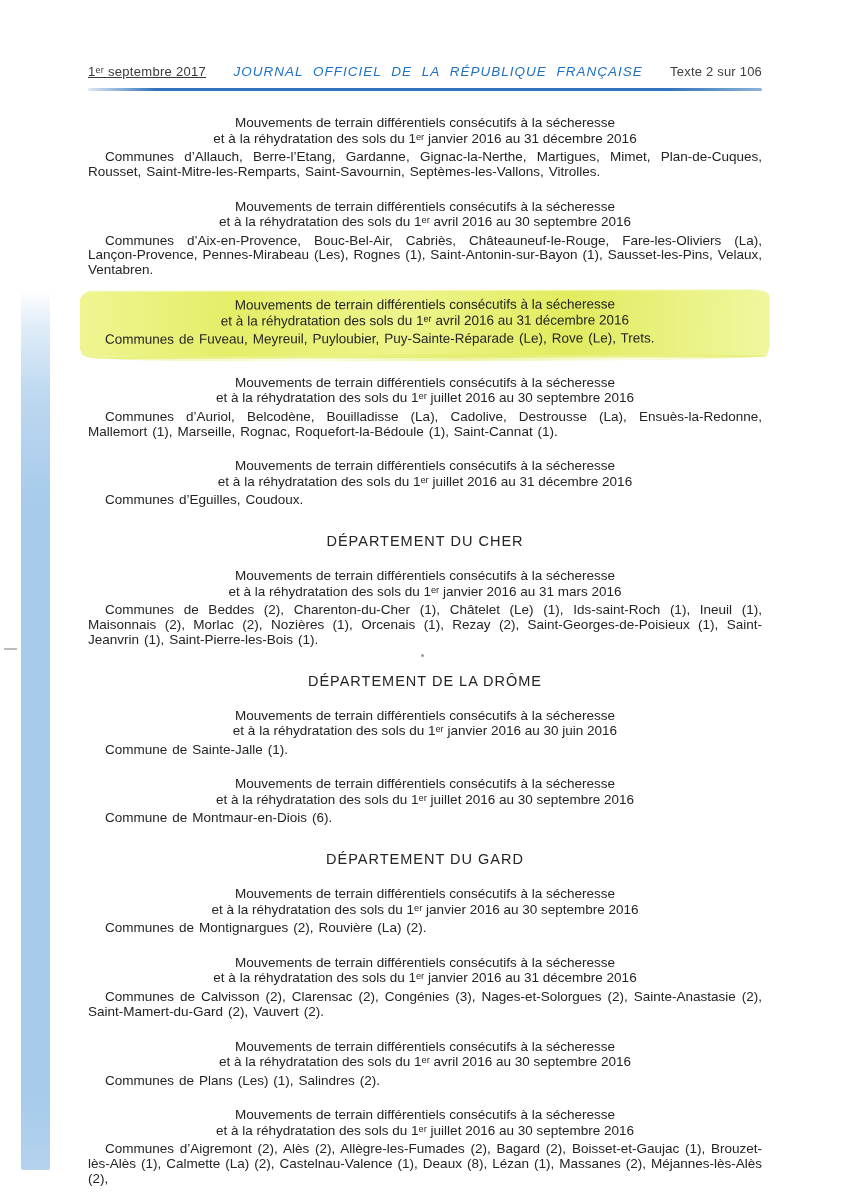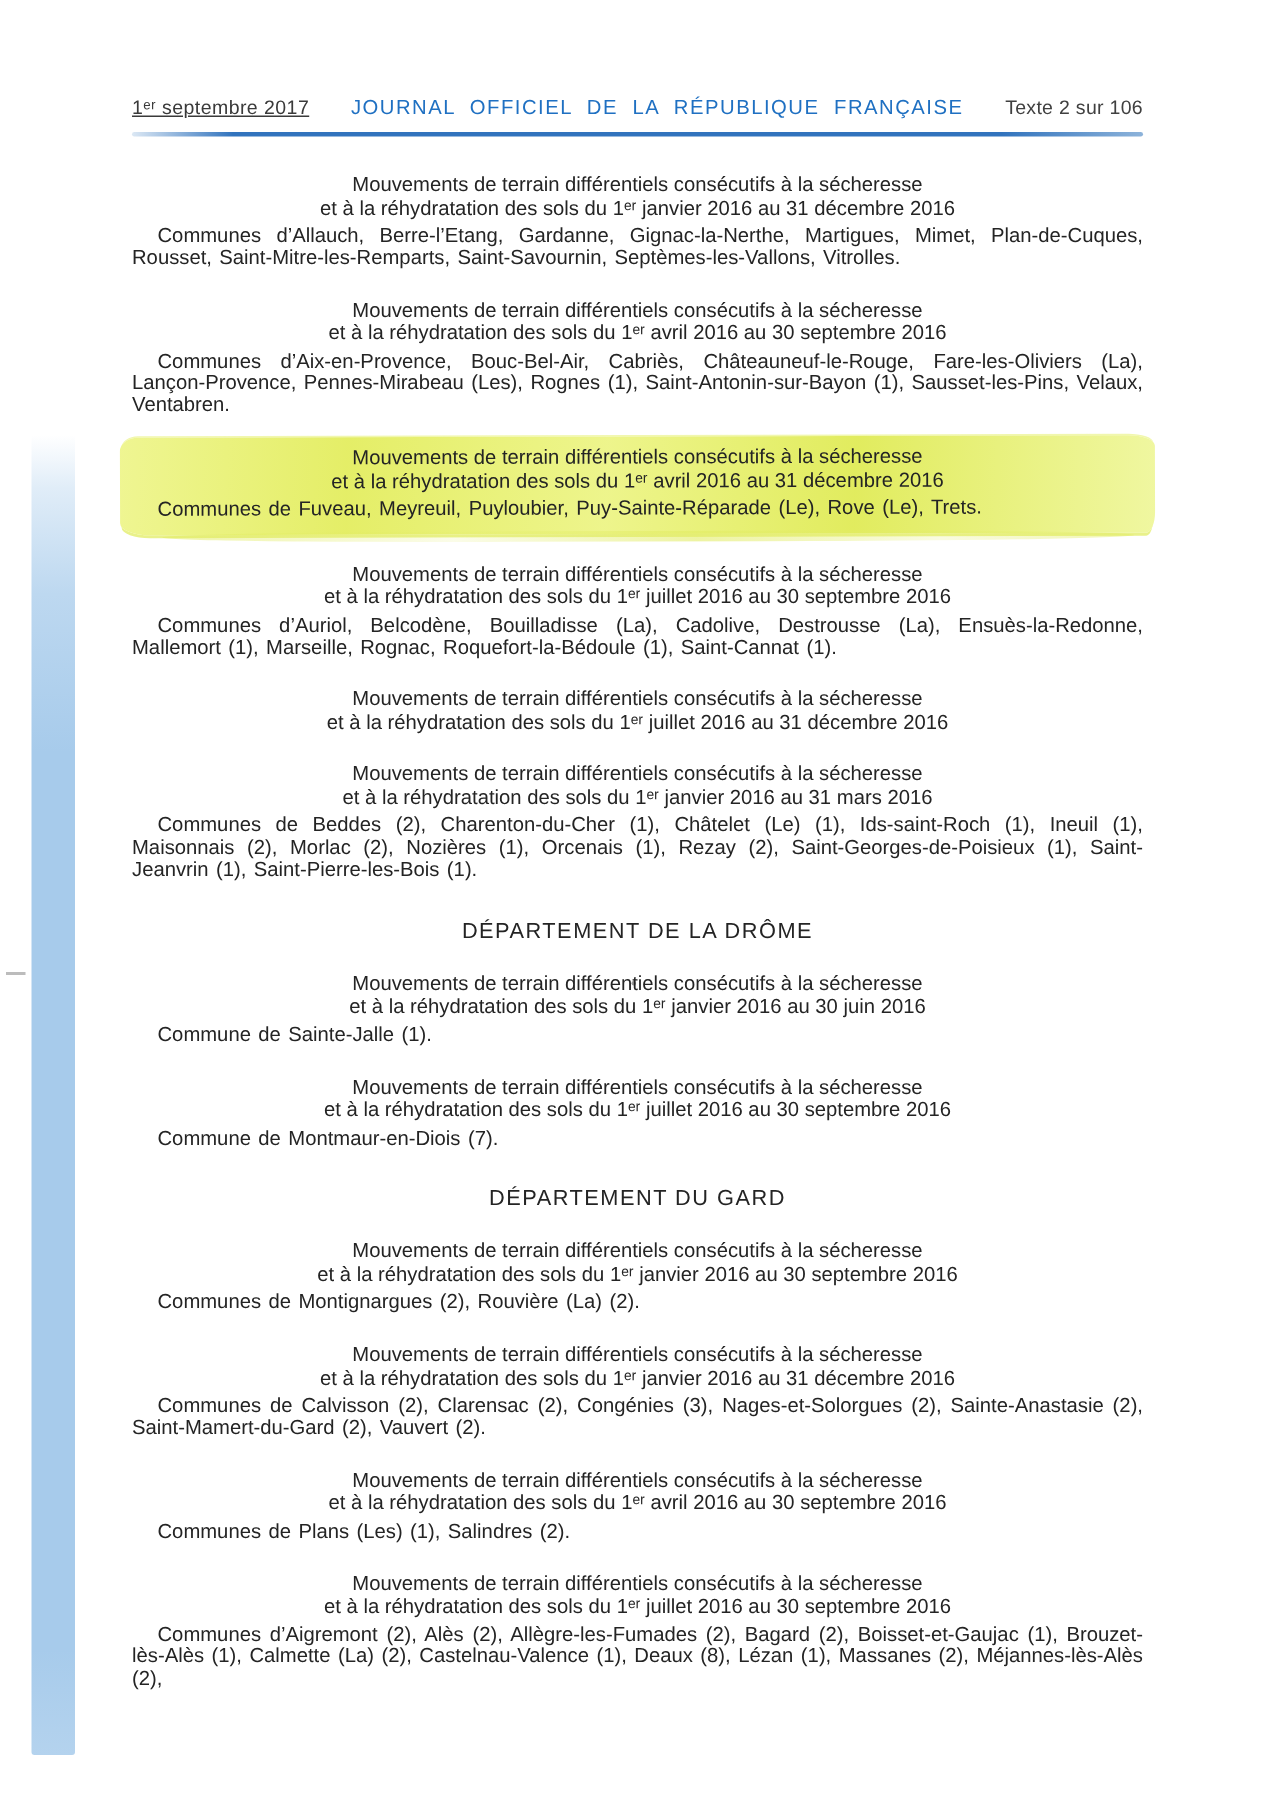--- a/index.html
+++ b/index.html
@@ -10,21 +10,21 @@
     overflow:hidden;
     font-family:"Liberation Sans","DejaVu Sans",sans-serif;
     color:#222;
     -webkit-font-smoothing:antialiased;
   }
   .page-inner{padding:64px 87px 0 88px;position:relative;}
 
   
   .header{display:flex;justify-content:space-between;align-items:baseline;font-size:13px;}
   .header .date{color:#3a3a3a;letter-spacing:.3px;text-decoration:underline;}
-  .header .title{color:var(--journal_blue,#1f70c2);font-size:13.5px;letter-spacing:1px;word-spacing:5px;}
+  .header .title{color:var(--journal_blue,#1f70c2);font-size:13.5px;letter-spacing:1px;word-spacing:5px;font-style:italic;}
   .header .pageref{color:#404040;letter-spacing:.2px;}
   .rule{height:3px;margin-top:9px;border-radius:2px;
     background:linear-gradient(90deg,#dce8f4 0%,var(--rule_blue,#3173bd) 10%,var(--rule_blue,#3173bd) 86%,#8db3da 100%);}
 
   
   .section{margin-top:19px;}
   .section.first{margin-top:24px;}
   .sec-head{text-align:center;font-size:13.5px;line-height:15.5px;color:#242424;}
   .sec-body{margin:4px 0 0;font-size:13.5px;line-height:14.8px;text-align:justify;
     text-indent:17px;color:#242424;word-spacing:1.2px;}
@@ -117,22 +117,24 @@
       <div>et à la réhydratation des sols du 1ᵉʳ juillet 2016 au 30 septembre 2016</div>
     </div>
     <p class="sec-body">Communes d’Auriol, Belcodène, Bouilladisse (La), Cadolive, Destrousse (La), Ensuès-la-Redonne, Mallemort (1), Marseille, Rognac, Roquefort-la-Bédoule (1), Saint-Cannat (1).</p>
   </section>
 
   <section class="section">
     <div class="sec-head">
       <div>Mouvements de terrain différentiels consécutifs à la sécheresse</div>
       <div>et à la réhydratation des sols du 1ᵉʳ juillet 2016 au 31 décembre 2016</div>
     </div>
+    <p class="sec-body">Communes d’Eguilles, Coudoux.</p>
   </section>
 
+  <h2 class="dept">DÉPARTEMENT DU CHER</h2>
 
   <section class="section">
     <div class="sec-head">
       <div>Mouvements de terrain différentiels consécutifs à la sécheresse</div>
       <div>et à la réhydratation des sols du 1ᵉʳ janvier 2016 au 31 mars 2016</div>
     </div>
     <p class="sec-body">Communes de Beddes (2), Charenton-du-Cher (1), Châtelet (Le) (1), Ids-saint-Roch (1), Ineuil (1), Maisonnais (2), Morlac (2), Nozières (1), Orcenais (1), Rezay (2), Saint-Georges-de-Poisieux (1), Saint-Jeanvrin (1), Saint-Pierre-les-Bois (1).</p>
   </section>
 
   <h2 class="dept">DÉPARTEMENT DE LA DRÔME</h2>
@@ -143,21 +145,21 @@
       <div>et à la réhydratation des sols du 1ᵉʳ janvier 2016 au 30 juin 2016</div>
     </div>
     <p class="sec-body">Commune de Sainte-Jalle (1).</p>
   </section>
 
   <section class="section">
     <div class="sec-head">
       <div>Mouvements de terrain différentiels consécutifs à la sécheresse</div>
       <div>et à la réhydratation des sols du 1ᵉʳ juillet 2016 au 30 septembre 2016</div>
     </div>
-    <p class="sec-body">Commune de Montmaur-en-Diois (7).</p>
+    <p class="sec-body">Commune de Montmaur-en-Diois (6).</p>
   </section>
 
   <h2 class="dept">DÉPARTEMENT DU GARD</h2>
 
   <section class="section">
     <div class="sec-head">
       <div>Mouvements de terrain différentiels consécutifs à la sécheresse</div>
       <div>et à la réhydratation des sols du 1ᵉʳ janvier 2016 au 30 septembre 2016</div>
     </div>
     <p class="sec-body">Communes de Montignargues (2), Rouvière (La) (2).</p>

